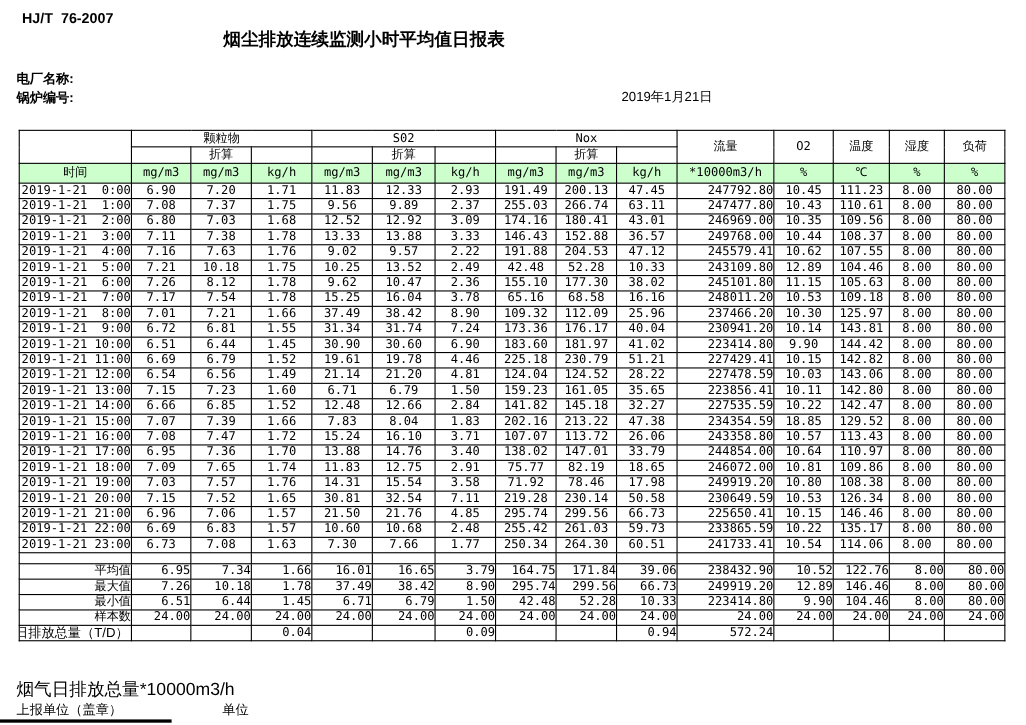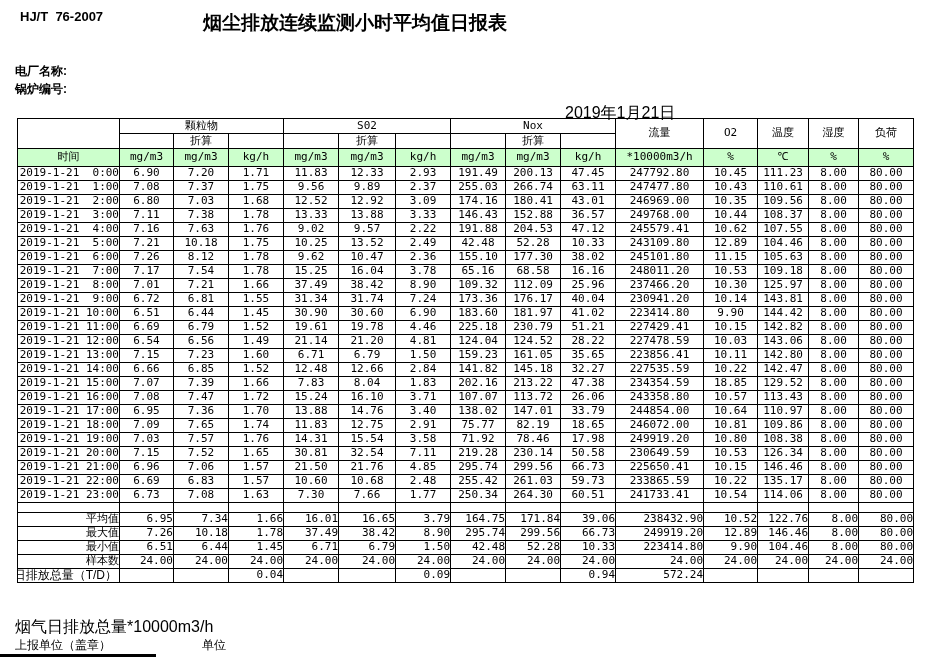--- a/index.html
+++ b/index.html
@@ -3,24 +3,24 @@
 <meta charset="utf-8">
 <style>
   html,body{margin:0;padding:0;}
   body{
     width:933px;height:659px;background:#ffffff;color:#000;
     font-family:"Liberation Sans","DejaVu Sans",sans-serif;
     position:relative;overflow:hidden;
   }
   .abs{position:absolute;}
   #std{left:20px;top:9px;font-size:13px;font-weight:bold;white-space:pre;}
-  #title{left:203px;top:10px;font-size:19px;font-weight:bold;letter-spacing:0px;}
+  #title{left:203px;top:26px;font-size:16px;font-weight:bold;letter-spacing:0px;}
   #plant{left:15px;top:63px;font-size:12px;font-weight:bold;}
   #boiler{left:15px;top:81px;font-size:12px;font-weight:bold;}
-  #rptdate{left:565px;top:80px;font-size:16px;margin-top:23px;}
+  #rptdate{left:565px;top:80px;font-size:12px;}
   #foot1{left:15px;top:617px;font-size:16px;}
   #foot2{left:15px;top:637px;font-size:12px;}
   #foot3{left:202px;top:637px;font-size:12px;}
   #bottombar{left:0px;top:654px;width:156px;height:3px;background:#000;}
 
   table#report{
     position:absolute;left:17px;top:118px;width:896px;
     border-collapse:collapse;table-layout:fixed;
   }
   #report td{
@@ -34,21 +34,21 @@
   }
   tr.units td{
     height:17px;text-align:center;background:#ccffcc;
   }
   tr.units td.timehdr{
     font-family:"Liberation Sans","DejaVu Sans",sans-serif;font-size:12px;margin-left:17px;
   }
   tr.data-row{height:14px;}
   tr.data-row td.time{text-align:right;padding-right:3px;}
   tr.data-row td.val{text-align:center;}
-  tr.data-row td.flow{padding-right:5px;}
+  tr.data-row td.flow{text-align:right;padding-right:5px;}
   tr.spacer{height:10px;}
   tr.sum{height:14px;}
   tr.sum td.sum-label{
     text-align:right;padding-right:3px;
     font-family:"Liberation Sans","DejaVu Sans",sans-serif;font-size:12px;margin-left:44px;
   }
   tr.sum td.sum-val{text-align:right;padding-right:3px;}
   td.ovf{overflow:visible;position:relative;}
   td.ovf span{
     position:absolute;right:2px;bottom:0px;white-space:nowrap;

